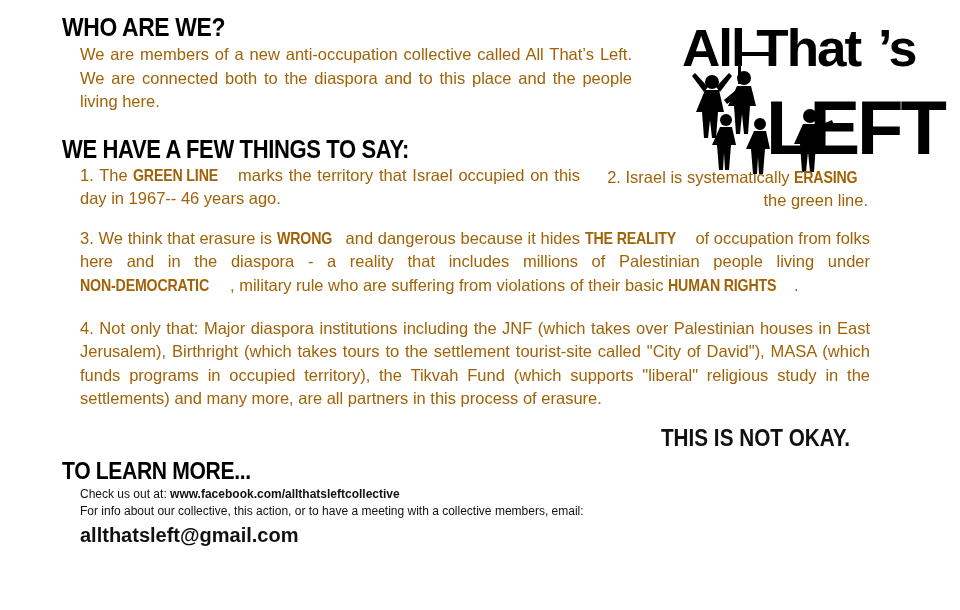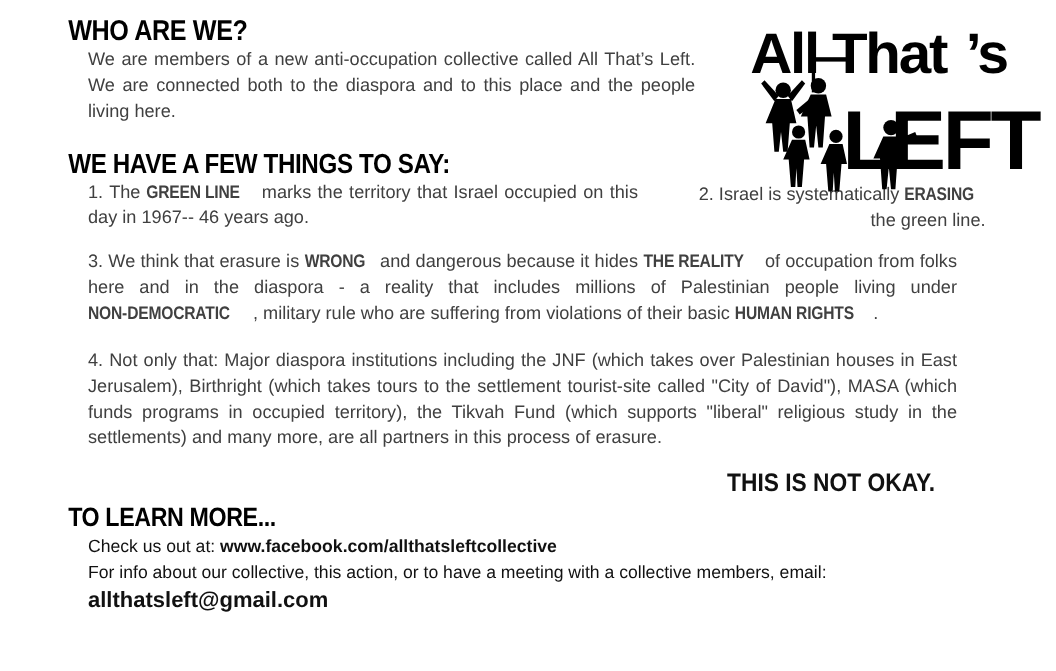--- a/index.html
+++ b/index.html
@@ -47,21 +47,21 @@
     margin: 0;
     line-height: 1.05;
   }
 
   
   .para {
     font-size: 16.5px;
     line-height: 1.42;
     text-align: justify;
     margin: 0;
-    color: #404040;
+    color: #a16207;
   }
   .para.nojust { text-align: right; }
 
   .cond {
     font-family: "Liberation Sans Narrow", "Liberation Sans", sans-serif;
     font-weight: bold;
     font-stretch: condensed;
     letter-spacing: -0.2px;
     display: inline-block;
     transform: scaleX(0.86);
@@ -75,21 +75,21 @@
   .sec-who .para {
     margin-left: 18px;
     width: 552px;
   }
 
   .sec-say {
     margin-top: 22px;
   }
   .sec-say .row-1 {
     display: flex;
-    gap: 44px;
+    gap: 16px;
     margin-top: 0;
   }
   .item1 {
     width: 500px;
     margin-left: 18px;
   }
   .item2 {
     width: 272px;
     padding-top: 2px;
   }
@@ -115,21 +115,21 @@
   }
 
   .sec-learn {
     margin-top: 6px;
   }
   .sec-learn .lines {
     margin-left: 18px;
     margin-top: 3px;
   }
   .lead-line {
-    font-size: 16px;
+    font-size: 12px;
     line-height: 1.45;
   }
   .bold-url {
     font-weight: bold;
   }
   .email {
     font-weight: bold;
     font-size: 20px;
     line-height: 1.45;
   }

